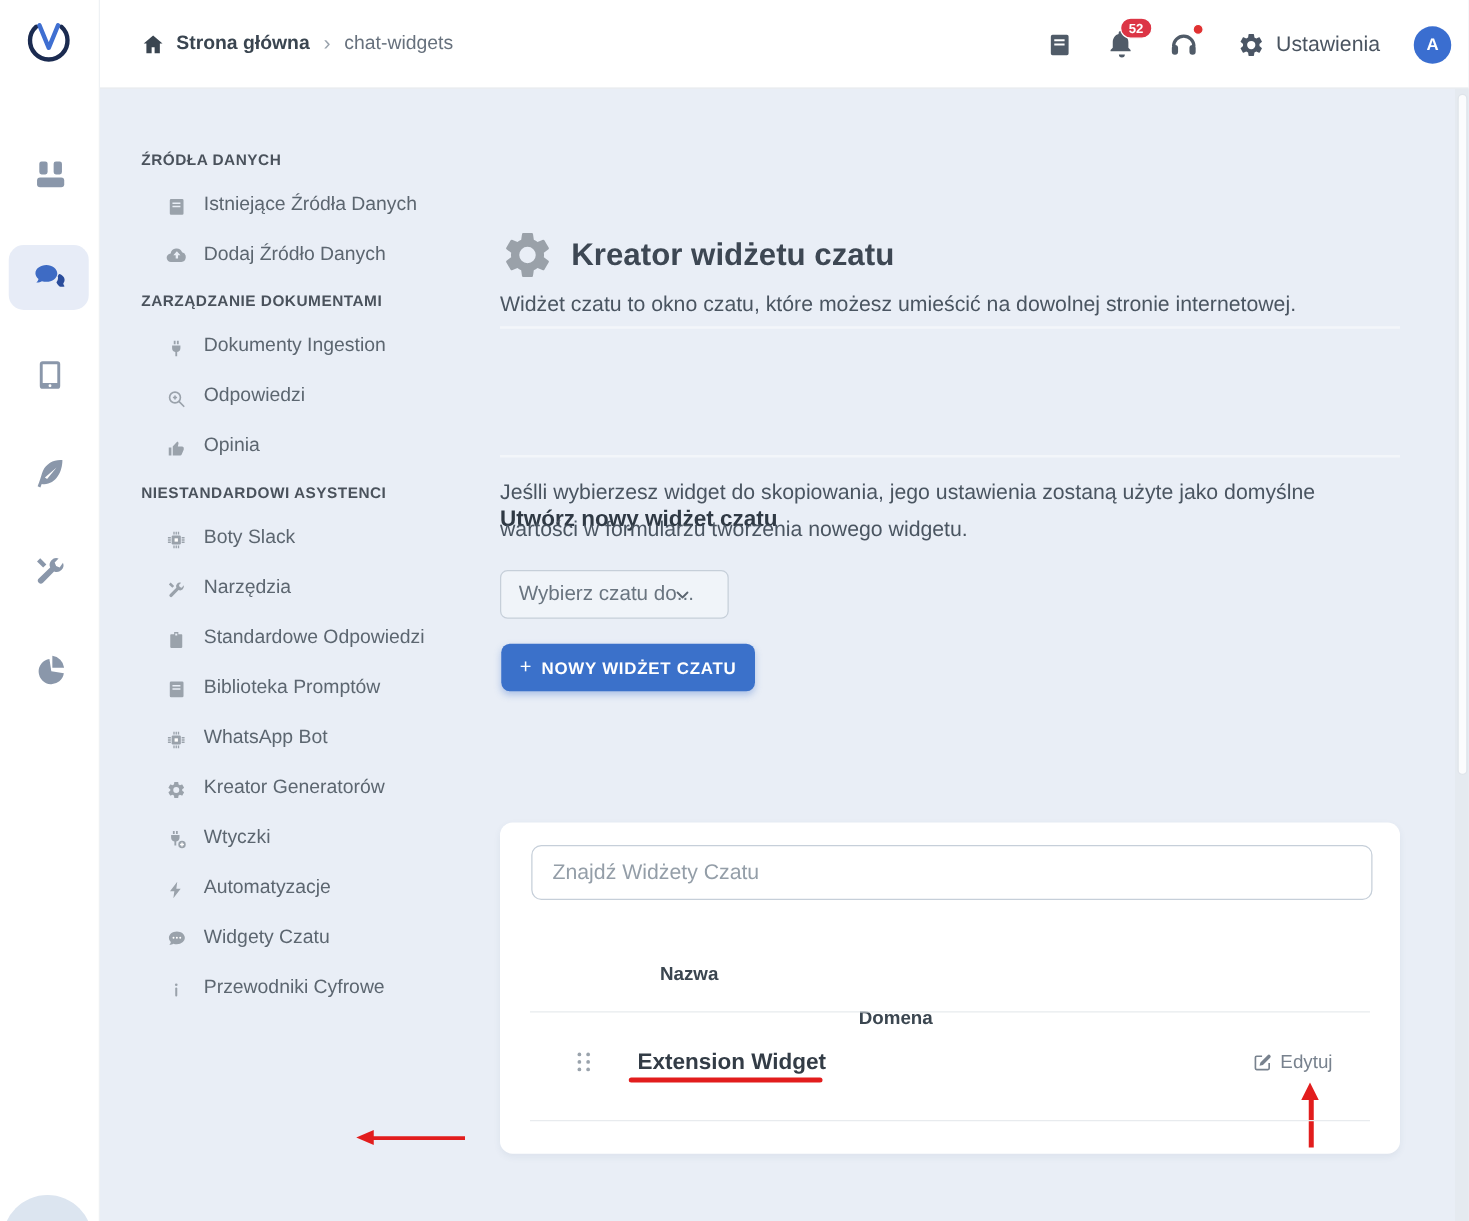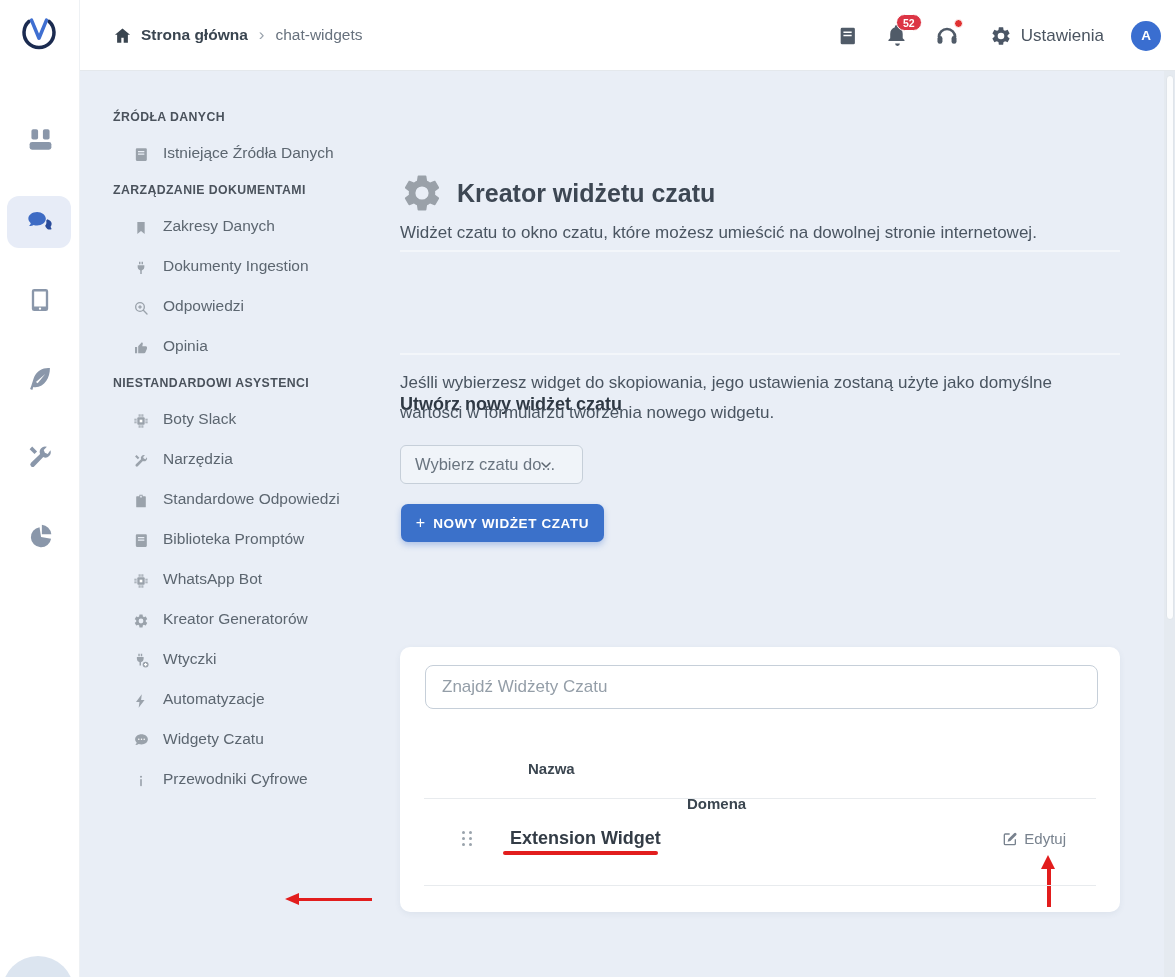--- a/index.html
+++ b/index.html
@@ -35,21 +35,21 @@
            background:#dc3545; border:1.5px solid #fff; border-radius:9px; color:#fff;
            font-size:10.5px; font-weight:700; display:flex; align-items:center; justify-content:center; }
   .reddot { position:absolute; top:-4px; right:-3px; width:9px; height:9px; border-radius:50%;
             background:#e03131; border:1.5px solid #fff; }
   .settings-wrap { display:flex; align-items:center; gap:9px; margin-left:30px; cursor:pointer; }
   .settings-label { font-size:17px; color:#4a5460; }
   .avatar { width:30px; height:30px; border-radius:50%; background:#3a6ed0; color:#fff; font-size:13.5px;
             font-weight:700; display:flex; align-items:center; justify-content:center; margin-left:27px; cursor:pointer; }
 
   
-  .content { position:absolute; left:80px; top:58px; width:1095px; height:906px; background:#e9eef6; }
+  .content { position:absolute; left:80px; top:69px; width:1095px; height:906px; background:#e9eef6; }
 
   
   .sidebar { position:absolute; left:0; top:0; width:320px; padding:52px 0 0 33px; }
   .side-sec-title { height:16px; margin-bottom:16px; font-size:12.3px; font-weight:700;
                     letter-spacing:.4px; color:#4a525c; }
   .side-sec { margin-bottom:0; }
   .side-sec + .side-sec { margin-top:20px; }
   .side-item { display:flex; gap:12px; padding-left:18px; margin-bottom:19px; cursor:pointer;
                color:#5c6670; font-size:15.5px; line-height:21px; align-items:flex-end; }
   .side-item .sic { flex:0 0 20px; width:20px; display:flex; justify-content:center; color:#9aa2ab; margin-top:2px; }
@@ -319,31 +319,31 @@
     <div class="side-sec">
       <div class="side-sec-title">ŹRÓDŁA DANYCH</div>
       <div class="side-item">
         <span class="sic">
             <svg class="ic" width="17" height="17">
               <use href="#i-book"></use>
             </svg>
           </span>
         <span class="lbl">Istniejące Źródła Danych</span>
       </div>
+      <div class="side-item">
+        <span class="sic">
+            <svg class="ic" width="19" height="19">
+              <use href="#i-cloud-up"></use>
+            </svg>
+          </span>
+        <span class="lbl">Dodaj Źródło Danych</span>
+      </div>
     </div>
     <div class="side-sec">
       <div class="side-sec-title">ZARZĄDZANIE DOKUMENTAMI</div>
-      <div class="side-item">
-        <span class="sic">
-            <svg class="ic" width="16" height="16">
-              <use href="#i-bookmark"></use>
-            </svg>
-          </span>
-        <span class="lbl">Zakresy Danych</span>
-      </div>
       <div class="side-item">
         <span class="sic">
             <svg class="ic" width="16" height="16">
               <use href="#i-plug"></use>
             </svg>
           </span>
         <span class="lbl">Dokumenty Ingestion</span>
       </div>
       <div class="side-item">
         <span class="sic">

